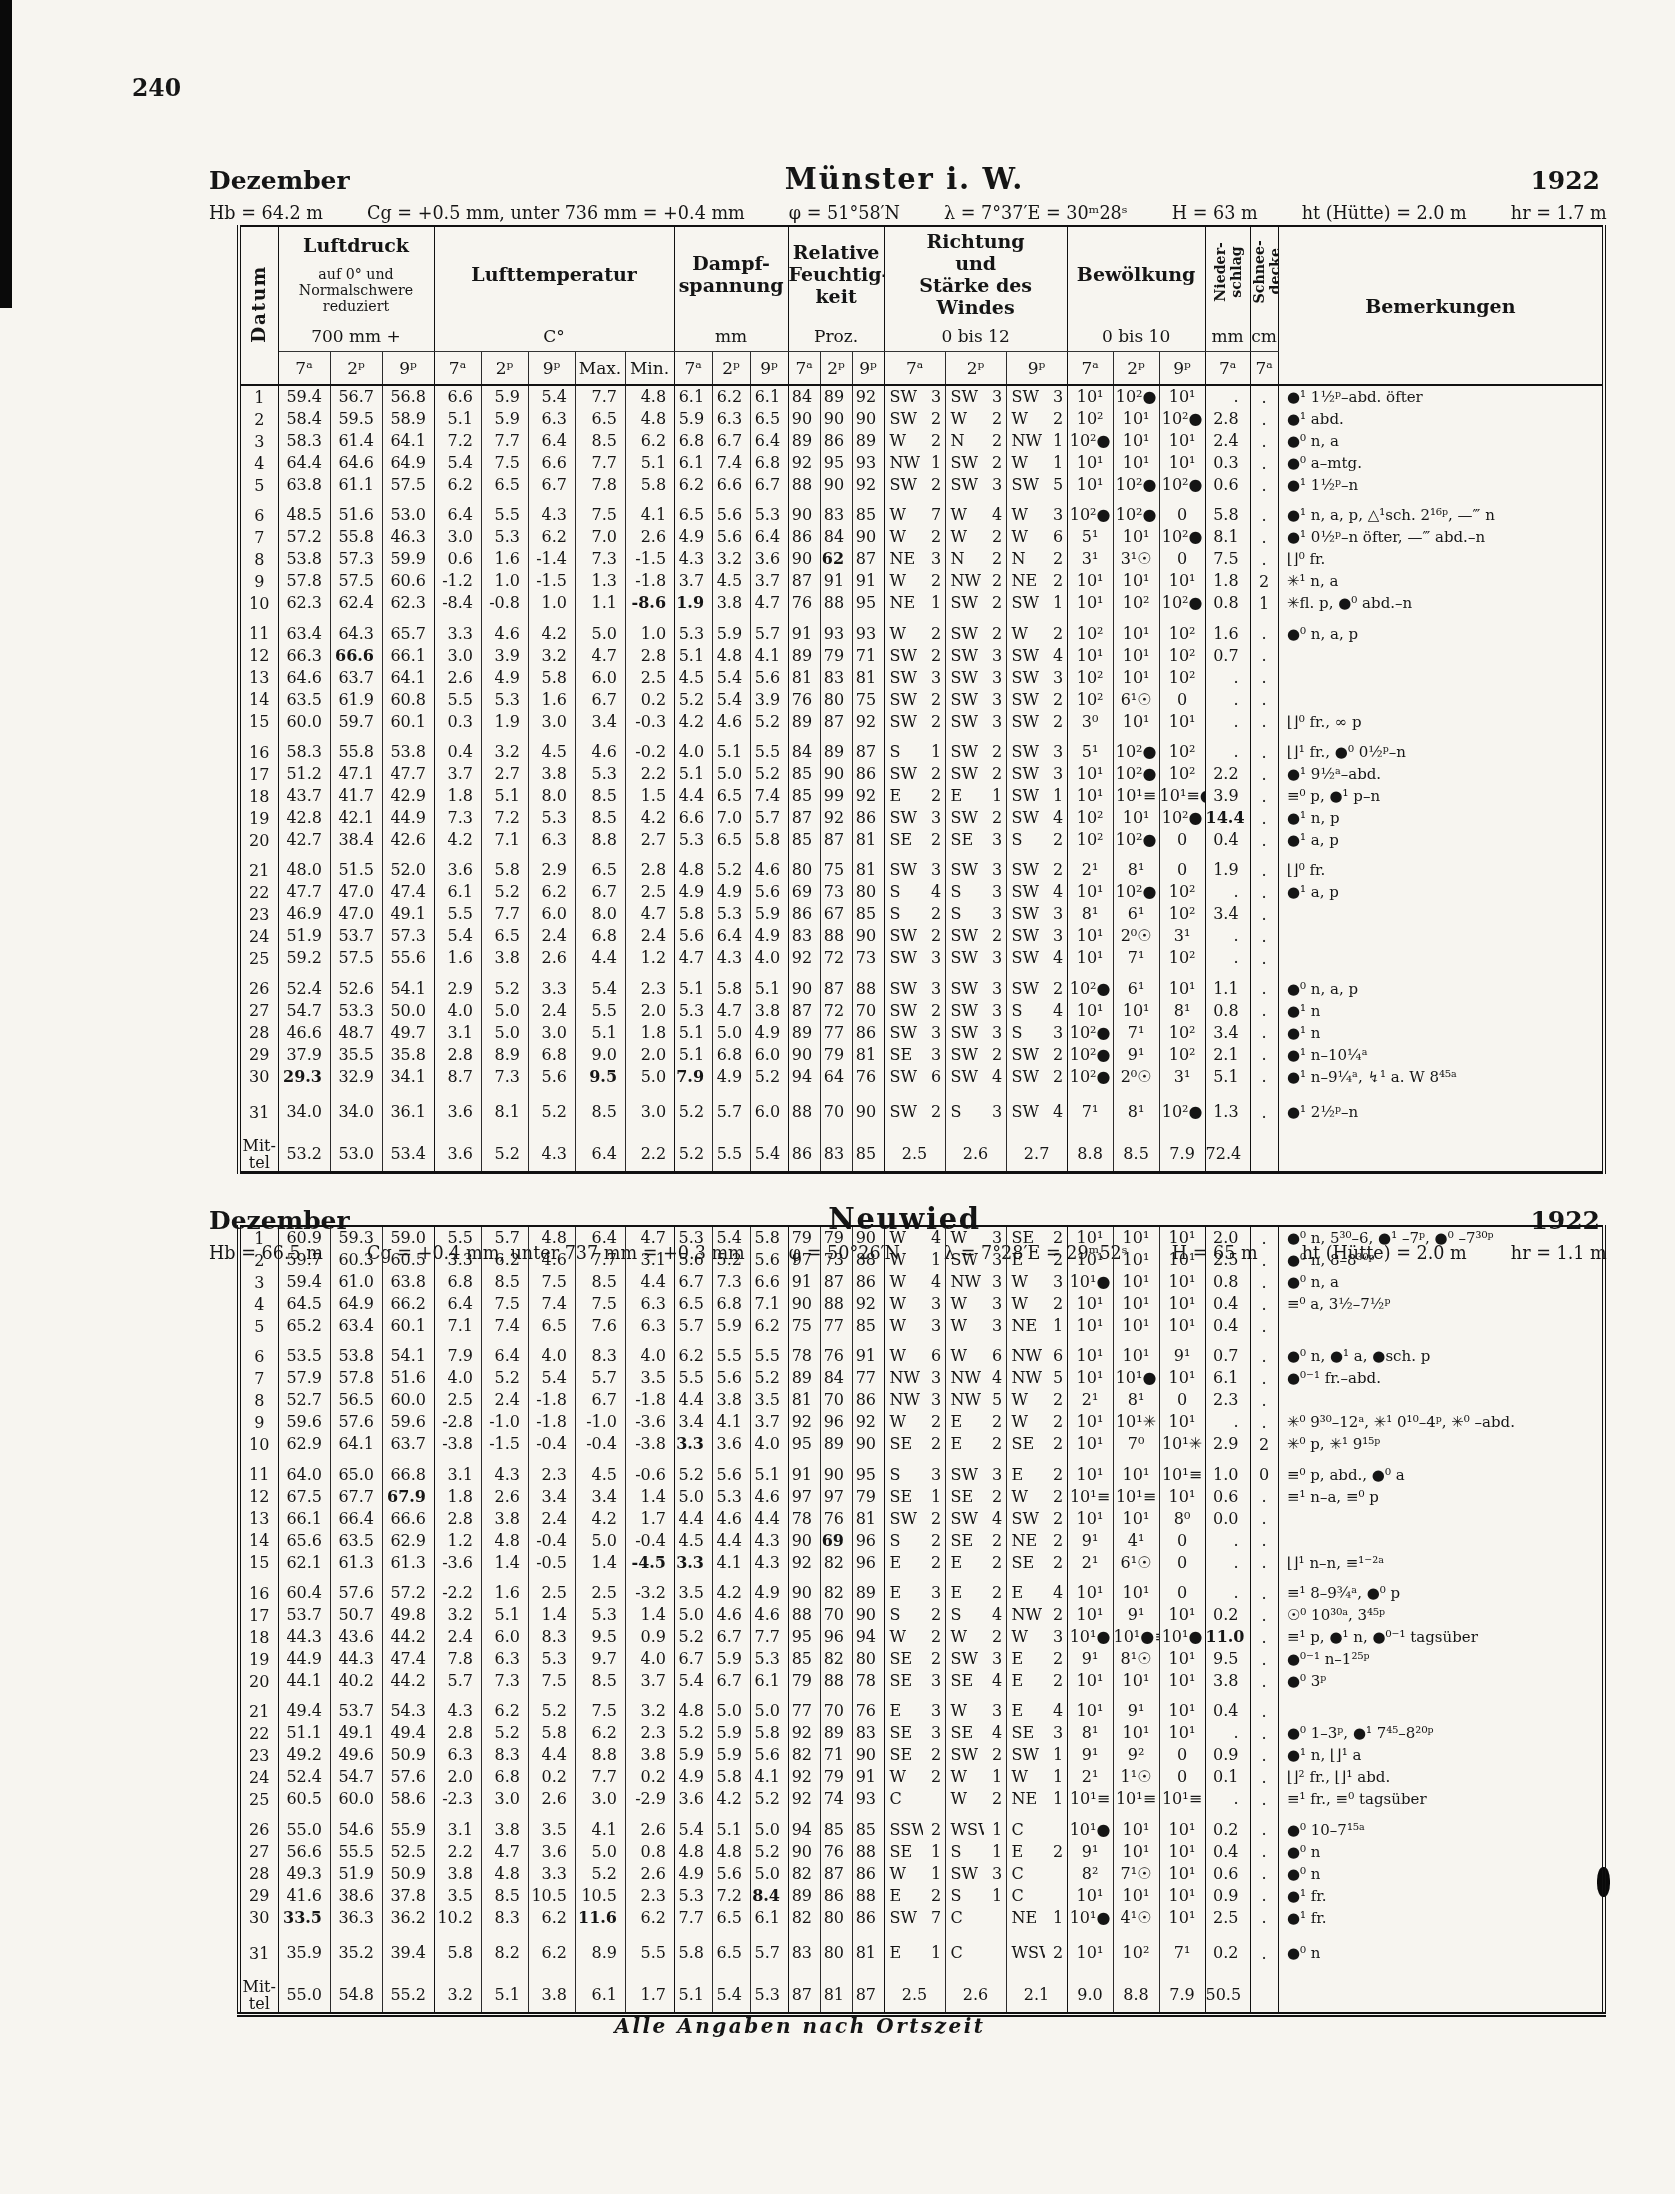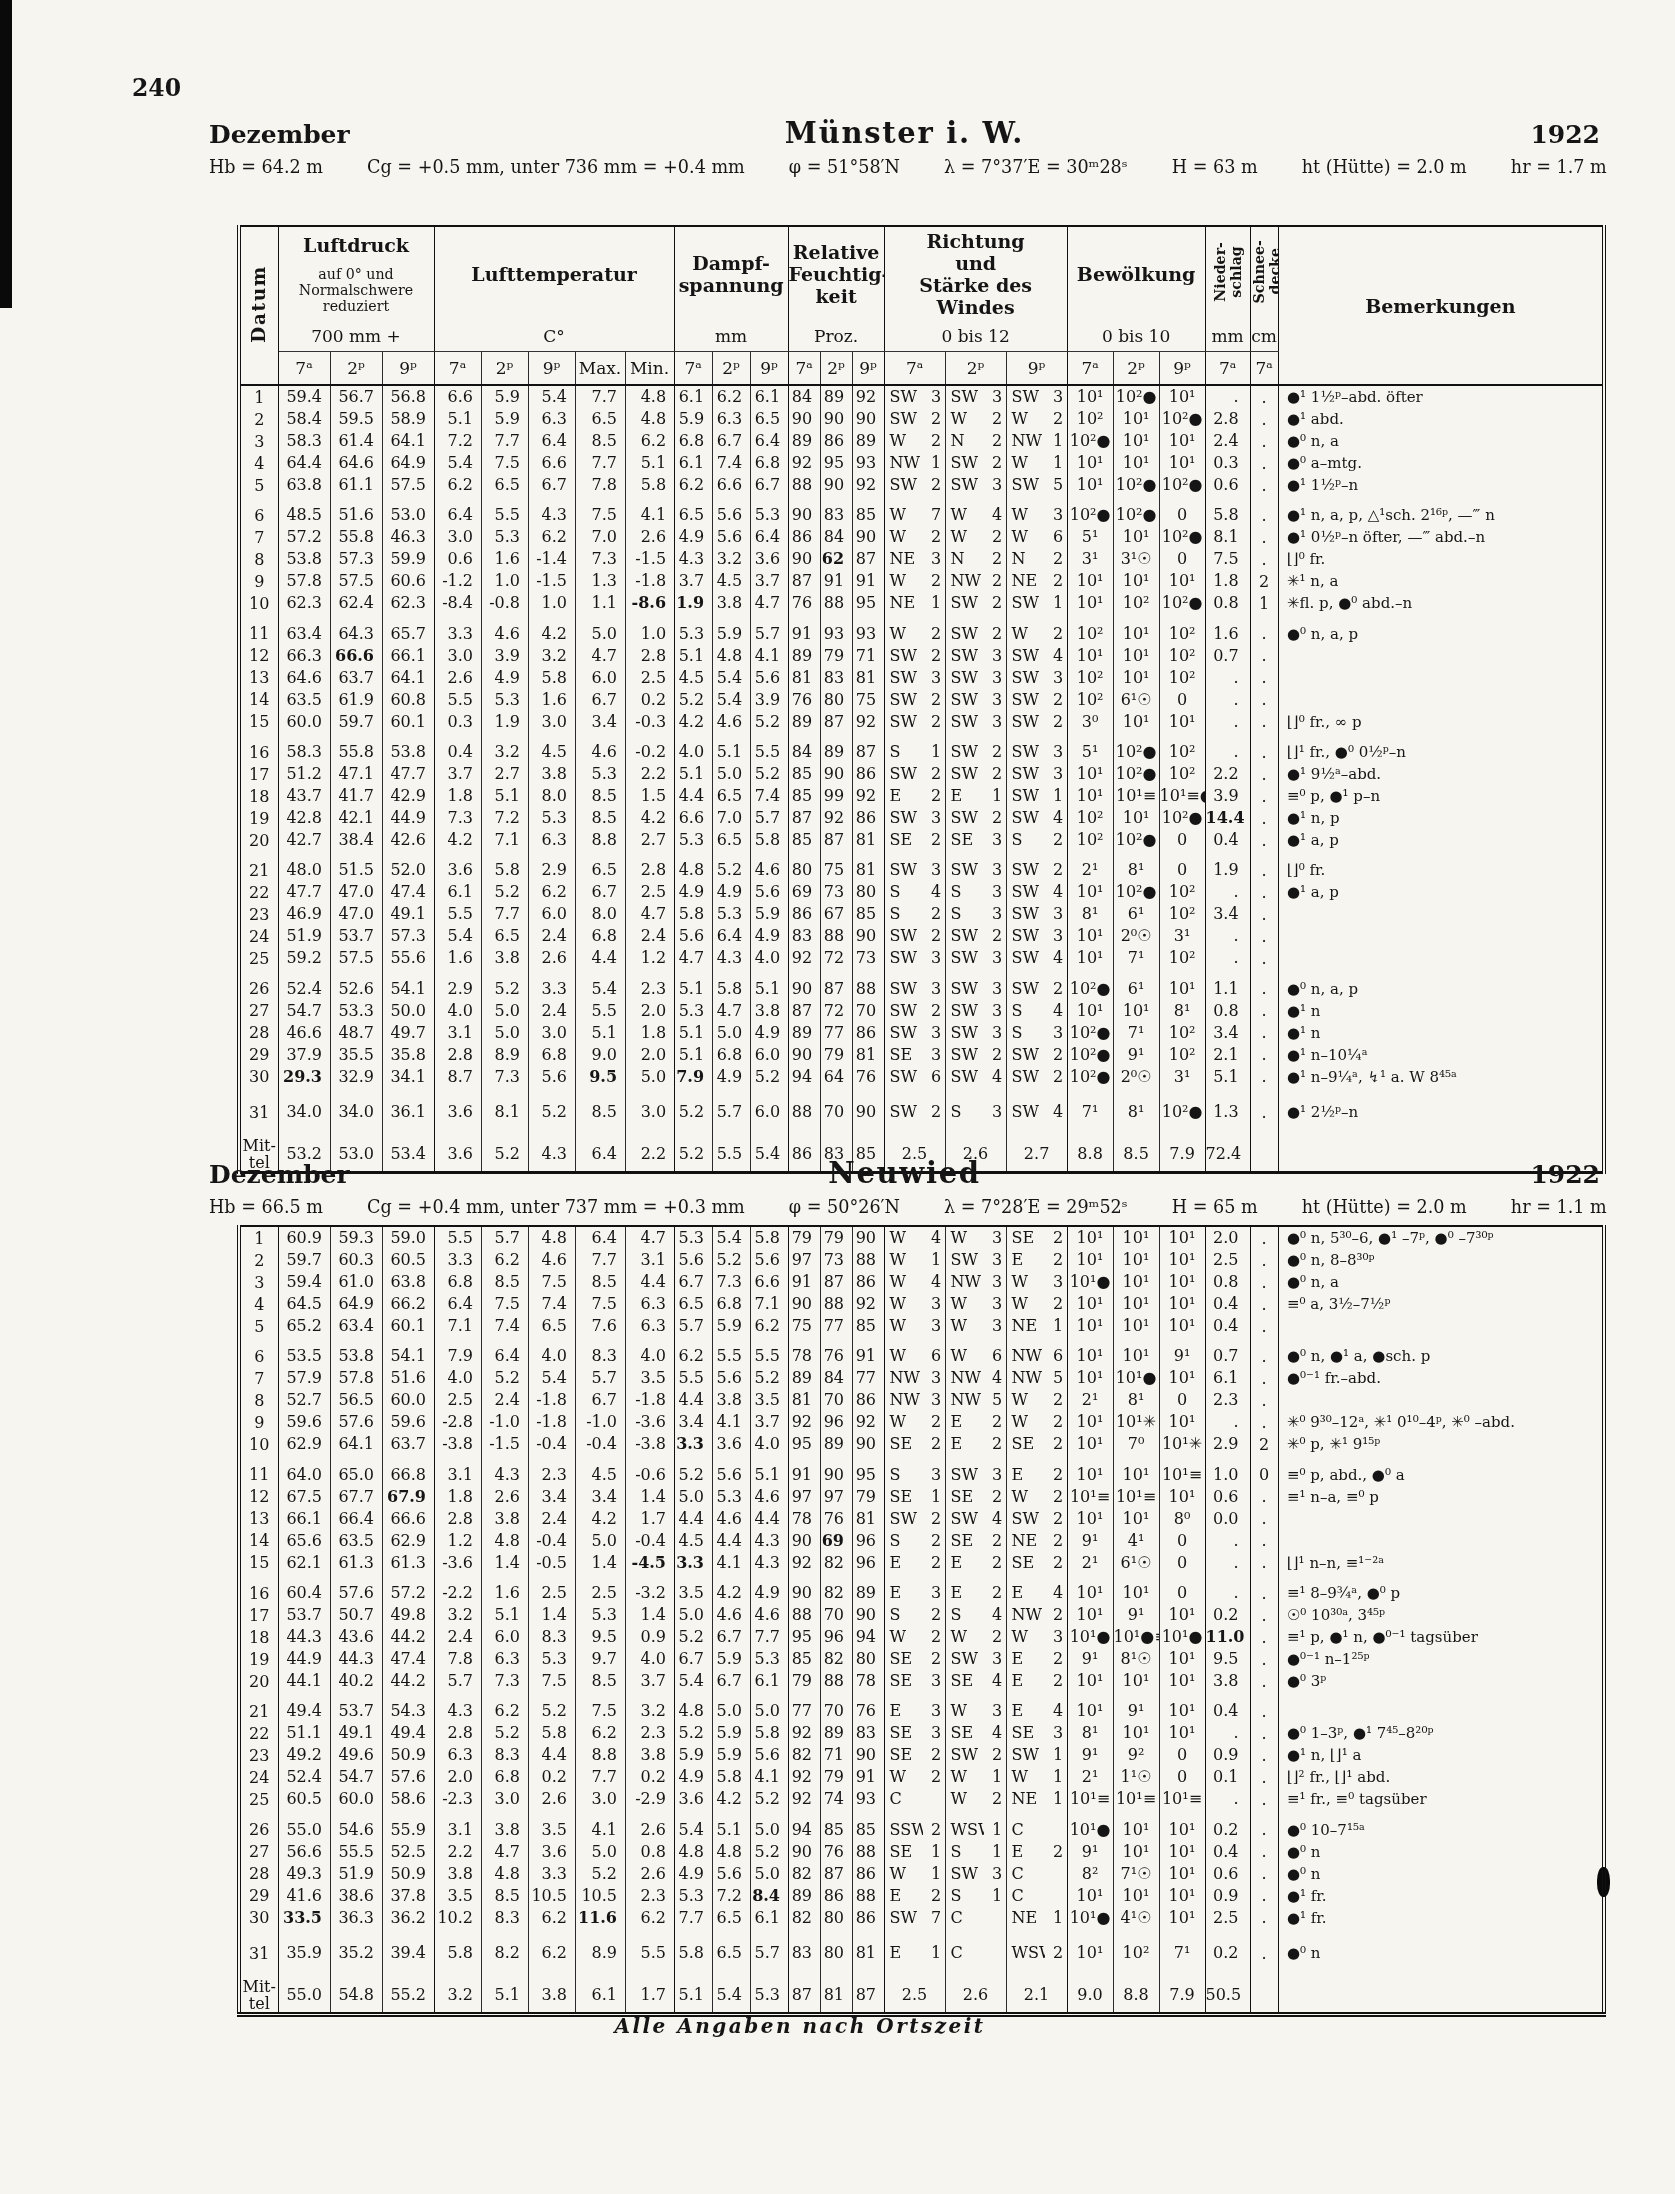--- a/index.html
+++ b/index.html
@@ -4,21 +4,21 @@
 <style>
   html,body{margin:0;padding:0;}
   body{
     width:1676px;height:2194px;position:relative;
     background:#f7f5f0;color:#151515;
     font-family:"DejaVu Serif","Liberation Serif",serif;
     overflow:hidden;
   }
   .art{position:absolute;background:#0a0a0a;}
   #pagenum{position:absolute;left:132px;top:74px;font-size:23.5px;font-weight:bold;}
-  .sthead{position:absolute;left:209px;width:1391px;}
+  .sthead{position:absolute;left:209px;width:1391px;margin-top:46px;}
   .trow{display:grid;grid-template-columns:1fr auto 1fr;align-items:baseline;}
   .month{font-weight:bold;font-size:25px;justify-self:start;}
   .stname{font-weight:bold;font-size:29px;letter-spacing:1.7px;justify-self:center;}
   .year{font-weight:bold;font-size:25px;justify-self:end;}
   .meta{display:flex;justify-content:space-between;font-size:17.6px;margin-top:6.7px;white-space:nowrap;gap:44px;}
   .wtab{
     position:absolute;left:237px;width:1363px;
     border-collapse:collapse;table-layout:fixed;
     border-left:4.2px double #111;border-right:4.2px double #111;
     border-top:2.5px solid #111;border-bottom:3.4px solid #111;

